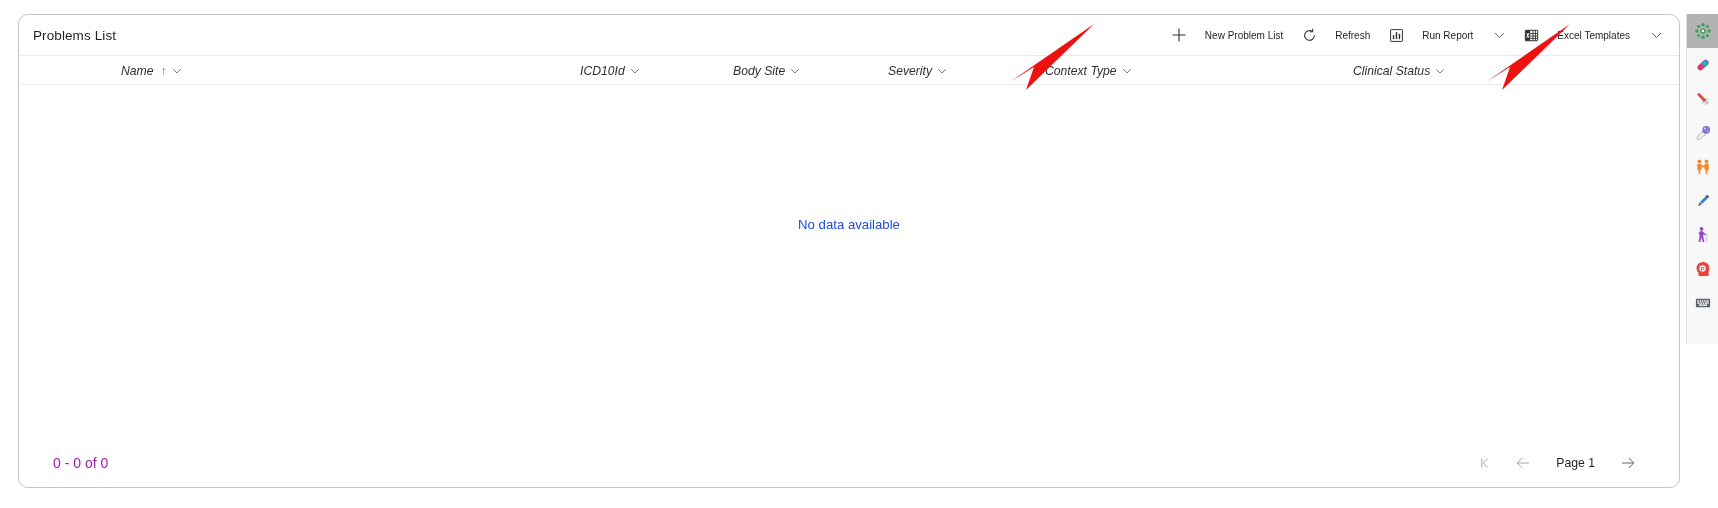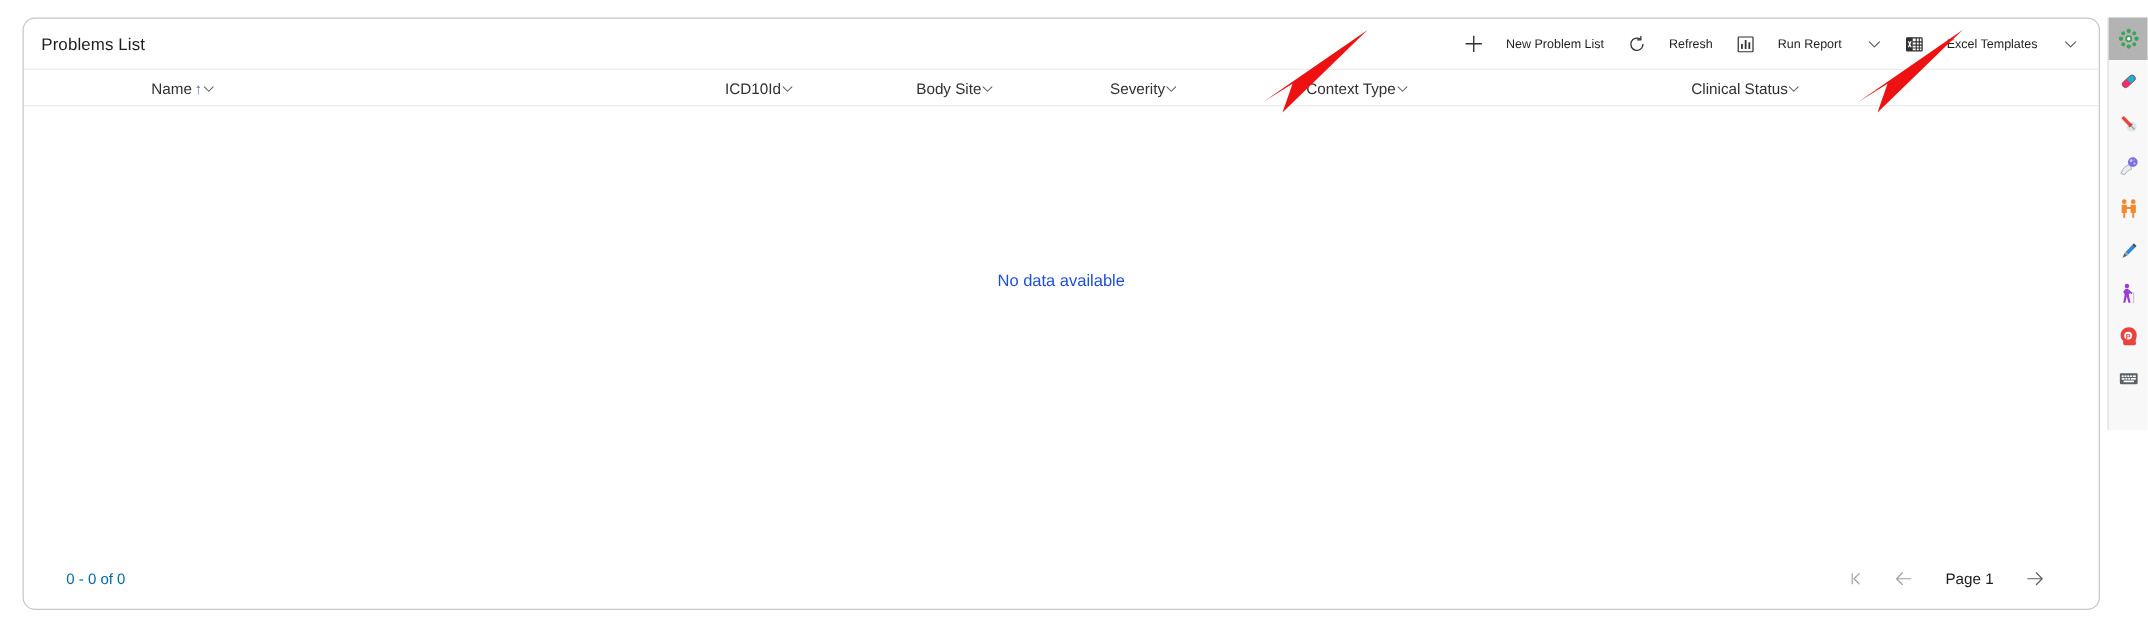--- a/index.html
+++ b/index.html
@@ -80,24 +80,26 @@
     flex: 0 0 30px;
     border-top: 1px solid #edebe9;
     border-bottom: 1px solid #edebe9;
   }
   .colhead {
     position: absolute;
     top: 0;
     height: 29px;
     display: flex;
     align-items: center;
+    gap: 5px;
     font-size: 12.2px;
     color: #323130;
     white-space: nowrap;
     cursor: pointer;
+    font-style: italic;
   }
   .sortarrow {
     font-size: 12px;
     color: #5b7a99;
     line-height: 1;
     margin-left: 2px;
   }
   .colcaret {
     width: 10px; height: 10px;
     display: flex; align-items: center; justify-content: center;
@@ -121,22 +123,22 @@
   
   .pager {
     position: relative;
     height: 48px;
     flex: 0 0 48px;
     display: flex;
     align-items: center;
     padding: 0 14px 0 34px;
   }
   .pager-count {
-    font-size: 12px;
-    color: #0369a1;
+    font-size: 14px;
+    color: #a21caf;
   }
   .pager-spacer { flex: 1 1 auto; }
   .pager-ctrls {
     display: flex;
     align-items: center;
     gap: 8px;
     padding-right: 22px;
   }
   .pager-btn {
     width: 30px; height: 30px;

